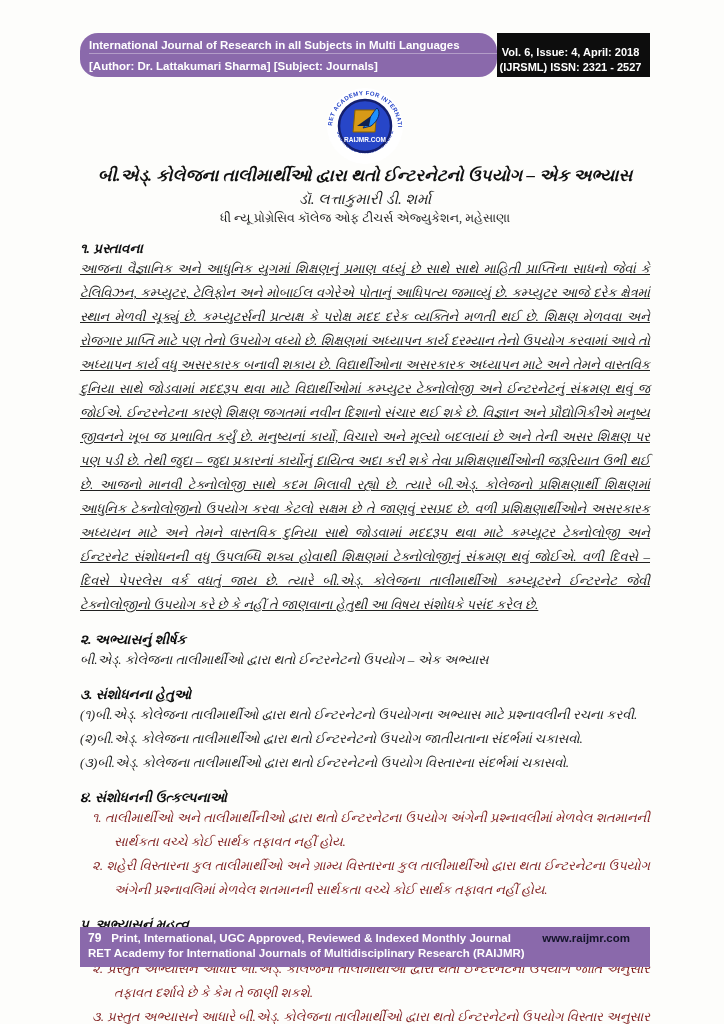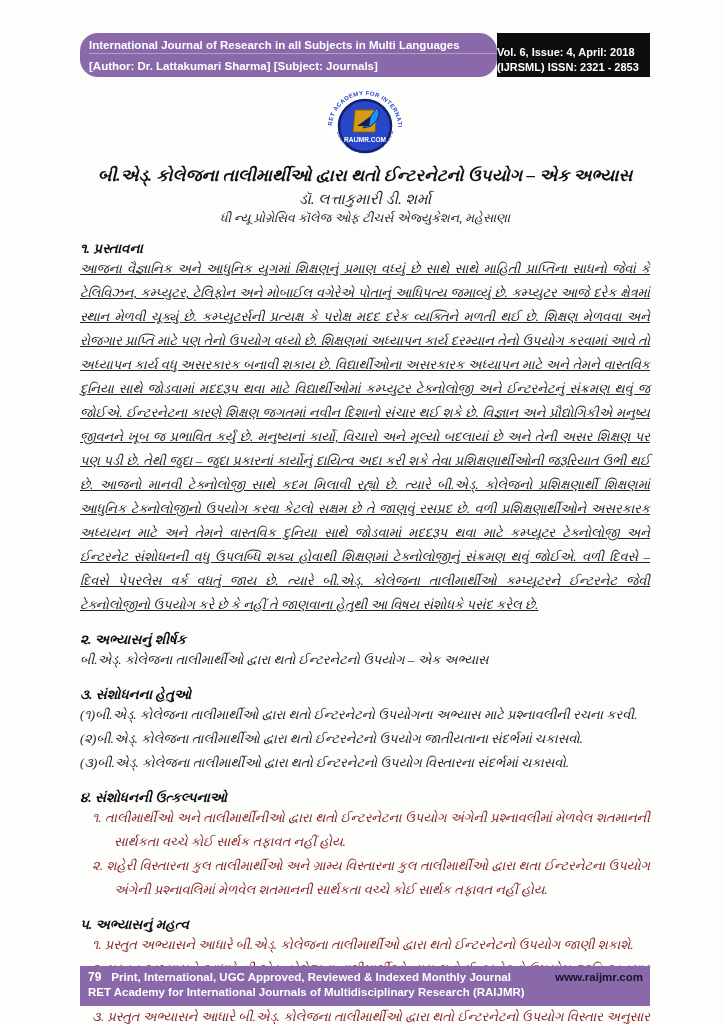--- a/index.html
+++ b/index.html
@@ -16,70 +16,70 @@
     flex:1;background:#8a69ab;color:#ffffff;
     font-family:"Liberation Sans", sans-serif;font-weight:bold;font-size:11.5px;
     padding:3px 0 3px 9px;box-sizing:border-box;
     display:flex;flex-direction:column;justify-content:space-around;border-radius:18px;
   }
   .hdr-left .l1{border-bottom:1px solid rgba(255,255,255,0.35);padding-bottom:2px;}
   .hdr-left .l2{padding-top:1px;}
   .hdr-right{
     width:153px;background:#0d0d0d;color:#ffffff;
     font-family:"Liberation Sans", sans-serif;font-weight:bold;font-size:11px;
-    padding:12px 6px 3px 0;box-sizing:border-box;text-align:left;
+    padding:12px 6px 3px 0;box-sizing:border-box;text-align:center;
     display:flex;flex-direction:column;justify-content:space-around;
   }
 
   
   .logo-wrap{text-align:center;margin-top:9px;height:78px;}
 
   
   .title-block{text-align:center;margin-top:2px;}
   .paper-title{font-size:17px;font-weight:bold;font-style:italic;color:#111;}
   .paper-author{font-size:15px;font-style:italic;margin-top:5px;}
-  .paper-affil{font-size:12.5px;font-style:italic;margin-top:3px;}
+  .paper-affil{font-size:12.5px;margin-top:3px;}
 
   
   .section{margin-top:15px;}
   .sec-head{font-weight:bold;font-size:13.5px;color:#0e0e0e;font-family:"Liberation Serif",serif;font-style:italic;}
   .body-txt{
     font-size:13px;line-height:24px;text-align:justify;font-style:italic;color:#212121;text-decoration:underline;
   }
   .plain-item{font-size:13px;line-height:24px;font-style:italic;color:#212121;}
   .hang-item{
     font-size:13px;line-height:24px;font-style:italic;color:#7f1d1d;
     padding-left:34px;text-indent:-22px;text-align:justify;
   }
 
   
   .footer{
-    position:absolute;left:80px;top:966px;width:570px;height:40px;
+    position:absolute;left:80px;top:927px;width:570px;height:40px;
     background:#8a69ab;color:#ffffff;
     font-family:"Liberation Sans", sans-serif;font-weight:bold;font-size:11.5px;
-    box-sizing:border-box;padding:4px 7px 3px 8px;
+    box-sizing:border-box;padding:4px 20px 3px 8px;
   }
   .footer .row1{display:flex;align-items:baseline;}
   .footer .pageno{margin-right:10px;font-size:12px;}
   .footer .site{margin-left:auto;color:#14142a;}
   .footer .row2{text-align:left;margin-top:2px;}
 </style>
 </head>
 <body>
 
 <div class="content">
 
   <div class="hdr">
     <div class="hdr-left">
       <div class="l1">International Journal of Research in all Subjects in Multi Languages</div>
       <div class="l2">[Author: Dr. Lattakumari Sharma] [Subject: Journals]</div>
     </div>
     <div class="hdr-right">
       <div>Vol. 6, Issue: 4, April: 2018</div>
-      <div>(IJRSML)  ISSN: 2321 - 2853</div>
+      <div>(IJRSML)  ISSN: 2321 - 2527</div>
     </div>
   </div>
 
   <div class="logo-wrap">
     <svg width="80" height="80" viewBox="0 0 80 80">
       <defs>
         <path id="arcTop" d="M 7 42 A 33 33 0 1 1 73 42"></path>
         <path id="arcBottom" d="M 12 46 A 29 29 0 0 0 68 46"></path>
       </defs>
       <circle cx="40" cy="40" r="38" fill="#ffffff"></circle>

